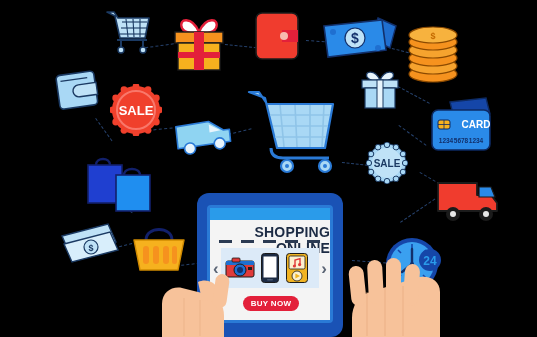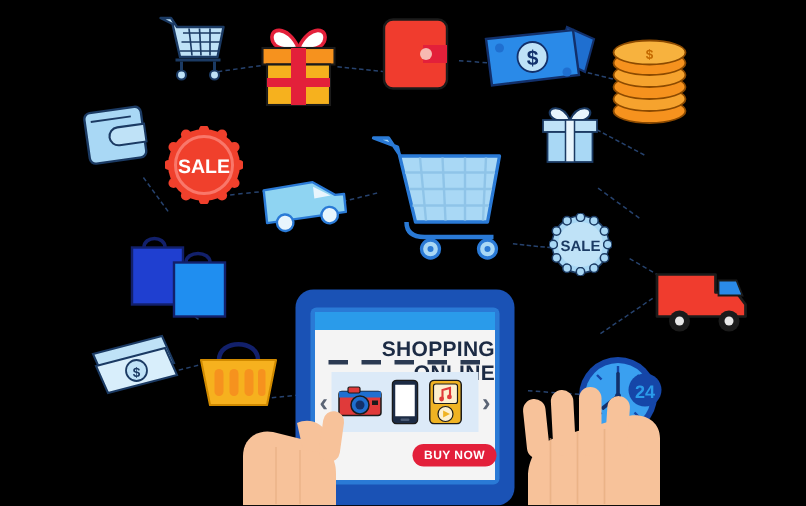--- a/index.html
+++ b/index.html
@@ -11,21 +11,21 @@
   .dash{position:absolute;border-top:1px dashed #2b4a7a;opacity:.9;transform-origin:0 0;}
 
   
   #tablet{position:absolute;left:197px;top:193px;width:146px;height:144px;background:#1a52b5;border-radius:12px;}
   #tablet-inner{position:absolute;left:10px;top:12px;width:126px;height:118px;background:#2a7ad6;border-radius:4px;}
   #screen{position:absolute;left:3px;top:3px;width:120px;height:112px;background:#f4f4f4;}
   #screen-top{position:absolute;left:0;top:0;width:120px;height:12px;background:#2a9bea;}
   #shop-title{position:absolute;left:0;top:16px;width:120px;text-align:right;font-size:14px;font-weight:bold;color:#1c2b44;letter-spacing:.2px;}
   .bar{position:absolute;height:3px;background:#2b3a52;top:32px;width:13px;}
   #prodrow{position:absolute;left:11px;top:40px;width:98px;height:40px;background:#dceaf8;}
-  #buynow{position:absolute;left:33px;top:88px;width:56px;height:15px;background:#e3203a;border-radius:8px;color:#fff;font-size:8px;font-weight:bold;display:flex;align-items:center;justify-content:center;letter-spacing:.3px;margin-left:32px;}
+  #buynow{position:absolute;left:33px;top:88px;width:56px;height:15px;background:#e3203a;border-radius:8px;color:#fff;font-size:8px;font-weight:bold;display:flex;align-items:center;justify-content:center;letter-spacing:.3px;}
   .arw{position:absolute;top:52px;color:#5b6575;font-size:17px;font-weight:bold;line-height:1;}
 </style>
 </head>
 <body>
 
 <div id="scene">
 
   <div class="dash" style="left:140px;top:48px;width:34px;transform:rotate(-8deg);"></div>
   <div class="dash" style="left:225px;top:44px;width:32px;transform:rotate(6deg);"></div>
   <div class="dash" style="left:306px;top:40px;width:24px;transform:rotate(4deg);"></div>
@@ -163,20 +163,33 @@
   <div class="ic" style="left:357px;top:66px;width:46px;height:46px;">
     <svg width="46" height="46" viewBox="0 0 46 46">
       <path d="M23 14 C18 3, 7 5, 10 11 C13 16, 20 14, 23 14Z" fill="#e8f5fd" stroke="#1b3a63" stroke-width="1.4"></path>
       <path d="M23 14 C28 3, 39 5, 36 11 C33 16, 26 14, 23 14Z" fill="#e8f5fd" stroke="#1b3a63" stroke-width="1.4"></path>
       <rect x="5" y="14" width="36" height="8" fill="#bfe2f7" stroke="#1b3a63" stroke-width="1.2"></rect>
       <rect x="8" y="22" width="30" height="20" fill="#a9d8f5" stroke="#1b3a63" stroke-width="1.2"></rect>
       <rect x="20" y="14" width="6" height="28" fill="#e8f5fd" stroke="#1b3a63" stroke-width="1"></rect>
     </svg>
   </div>
 
+  <div class="ic" style="left:428px;top:96px;width:70px;height:62px;">
+    <svg width="70" height="62" viewBox="0 0 70 62">
+      <path d="M22 6 L58 2 L62 18 L26 22 Z" fill="#1546a8" stroke="#0d2a63" stroke-width="1.4"></path>
+      <rect x="4" y="14" width="58" height="40" rx="6" fill="#2a8ae8" stroke="#0d2a63" stroke-width="1.6"></rect>
+      <rect x="10" y="24" width="12" height="9" rx="2" fill="#f6b11e" stroke="#0d2a63" stroke-width="1"></rect>
+      <line x1="10" y1="28.5" x2="22" y2="28.5" stroke="#0d2a63" stroke-width=".8"></line>
+      <line x1="16" y1="24" x2="16" y2="33" stroke="#0d2a63" stroke-width=".8"></line>
+      <text x="48" y="32" font-family="Liberation Sans,sans-serif" font-size="10" font-weight="bold" fill="#ffffff" text-anchor="middle">CARD</text>
+      <text x="18" y="47" font-family="Liberation Sans,sans-serif" font-size="6.5" font-weight="bold" fill="#12306b" text-anchor="middle">1234</text>
+      <text x="33" y="47" font-family="Liberation Sans,sans-serif" font-size="6.5" font-weight="bold" fill="#12306b" text-anchor="middle">5678</text>
+      <text x="48" y="47" font-family="Liberation Sans,sans-serif" font-size="6.5" font-weight="bold" fill="#12306b" text-anchor="middle">1234</text>
+    </svg>
+  </div>
 
   <div class="ic" style="left:174px;top:114px;width:60px;height:46px;transform:rotate(-6deg);">
     <svg width="60" height="46" viewBox="0 0 60 46">
       <path d="M3 10 L36 8 L50 18 L56 18 L56 30 L3 32 Z" fill="#8fd4f2" stroke="#2a7ad6" stroke-width="1.6" stroke-linejoin="round"></path>
       <path d="M36 11 L47 18 L36 19 Z" fill="#e8f5fd"></path>
       <circle cx="15" cy="33" r="5.5" fill="#e8f5fd" stroke="#2a7ad6" stroke-width="1.6"></circle>
       <circle cx="45" cy="31" r="5.5" fill="#e8f5fd" stroke="#2a7ad6" stroke-width="1.6"></circle>
     </svg>
   </div>
 

